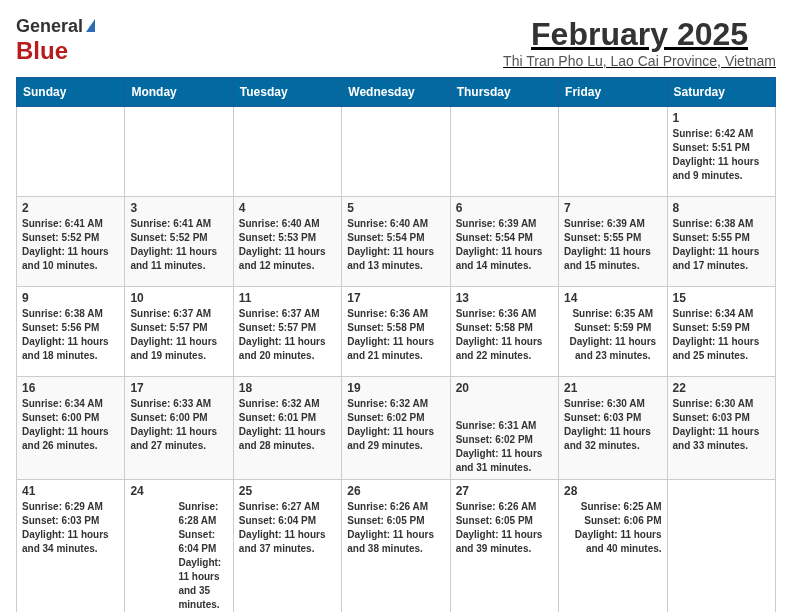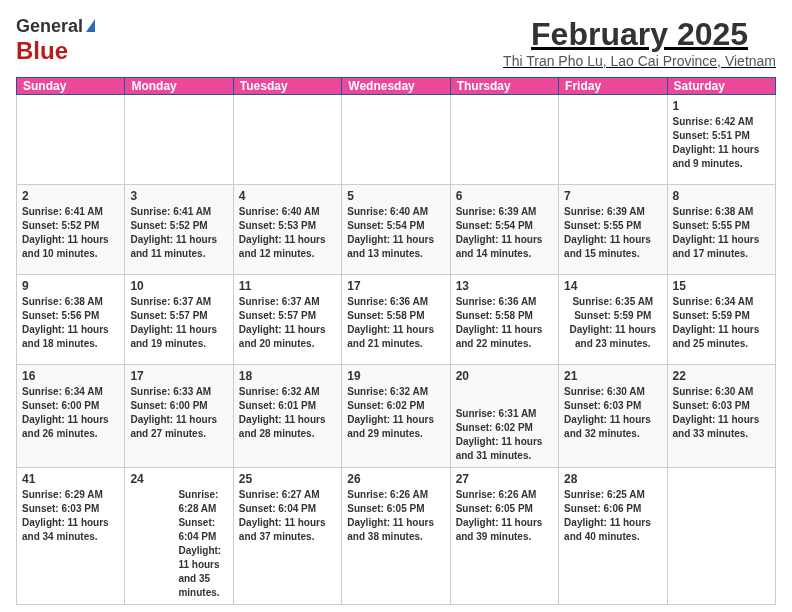--- a/index.html
+++ b/index.html
@@ -37,25 +37,25 @@
     .location {
       font-size: 14px;
       color: #555;
     }
     .calendar {
       width: 100%;
       border-collapse: collapse;
       margin-top: 8px;
     }
     .calendar th {
-      background-color: #ec4899;
+      background-color: #0369a1;
       color: #fff;
       font-size: 12px;
       font-weight: bold;
-      padding: 1px 6px;
+      padding: 7px 6px;
       text-align: left;
       border: 1px solid #1a5a9a;
     }
     .calendar td {
       border: 1px solid #ccc;
       vertical-align: top;
       padding: 4px 5px;
       width: 108px;
       height: 90px;
       font-size: 10px;
@@ -312,21 +312,21 @@
         </td>
         <td>
           <span class="day-num">27</span>
           <div class="day-info" style="white-space: pre-line;">Sunrise: 6:26 AM
 Sunset: 6:05 PM
 Daylight: 11 hours
 and 39 minutes.</div>
         </td>
         <td>
           <span class="day-num">28</span>
-          <div class="day-info" style="white-space: pre-line;">Sunrise: 6:25 AM
+          <div class="day-info" style="white-space: pre-line; text-align: right;">Sunrise: 6:25 AM
 Sunset: 6:06 PM
 Daylight: 11 hours
 and 40 minutes.</div>
         </td>
         <td class="empty-cell"></td>
       </tr>
     </tbody>
 </table>
 
 </body></html>

